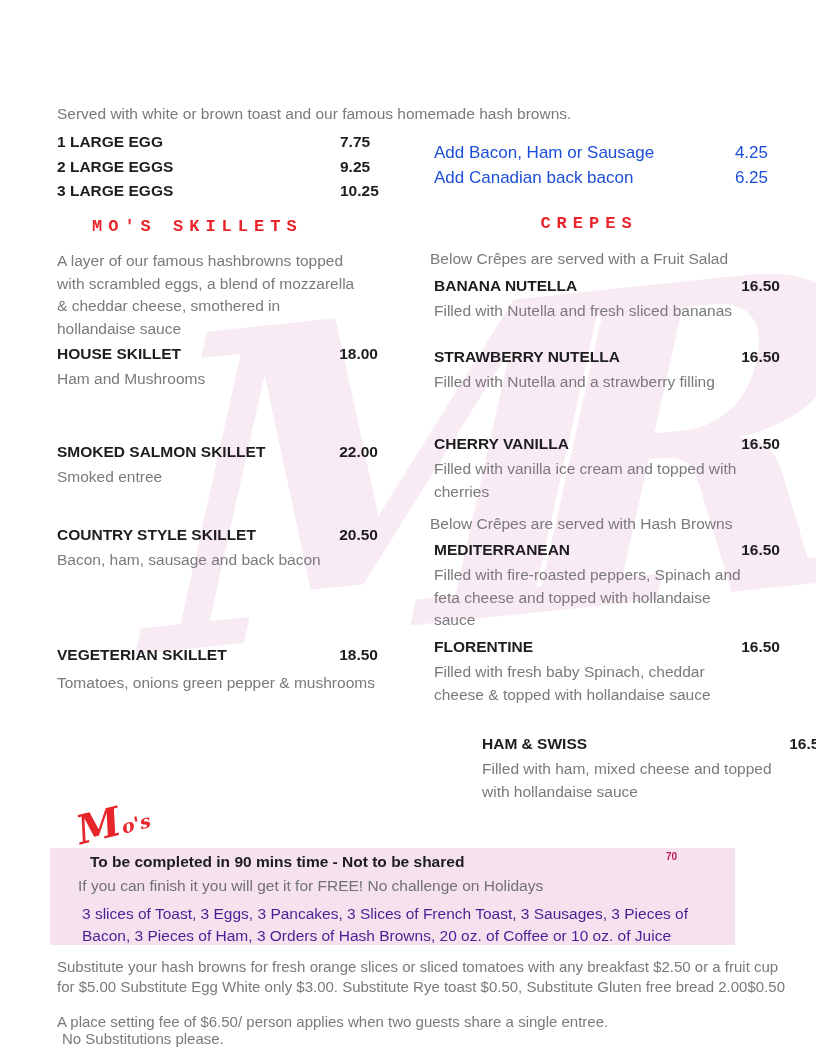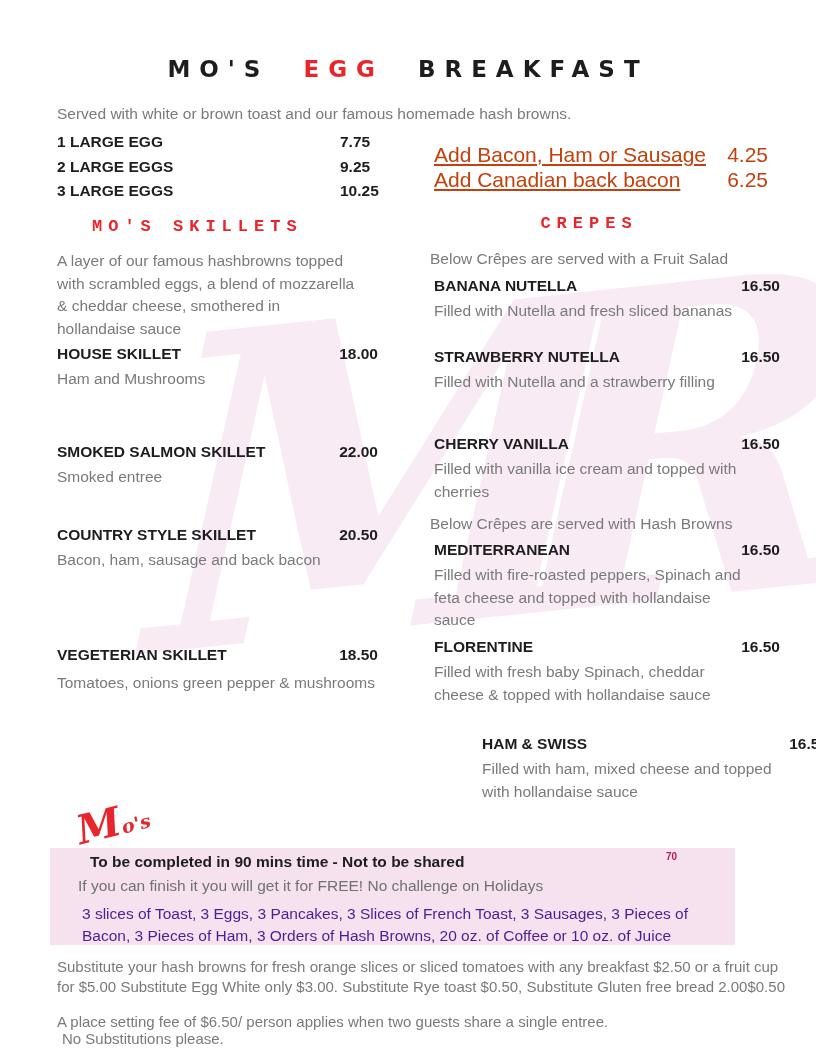--- a/index.html
+++ b/index.html
@@ -43,21 +43,21 @@
     position: absolute; top: 105px; left: 57px;
     font-size: 15.5px; color: #7a7a7d;
   }
 
   
   .egg-list { position: absolute; left: 57px; top: 133px; width: 321px; }
   .egg-row { position: relative; height: 24.5px; font-weight: 700; font-size: 15.5px; color: #1d1d1f; }
   .egg-row .price { position: absolute; left: 283px; top: 0; }
 
   .addon-list { position: absolute; left: 434px; top: 143px; width: 334px; }
-  .addon-row { position: relative; height: 25px; font-size: 21px; color: #c2410c; text-decoration: underline; }
+  .addon-row { position: relative; height: 25px; font-size: 17px; color: #1d4ed8; }
   .addon-row .price { position: absolute; right: 0; top: 0; }
 
   
   .sec-heading {
     font-family: Liberation Mono, monospace;
     color: #e8252b; font-size: 17px; font-weight: 600; letter-spacing: 6px;
   }
   .skillets-heading { position: absolute; left: 92px; top: 217px; }
   .crepes-heading { position: absolute; left: 434px; top: 214px; width: 310px; text-align: center; }
 
@@ -137,21 +137,20 @@
 </style>
 </head>
 <body>
 
 <div class="page">
 
   <div class="watermark">MR</div>
 
   <div class="layer">
 
-    <div class="title"><span>MO'S</span>&nbsp;&nbsp;<span class="hl">EGG</span>&nbsp;&nbsp;<span>BREAKFAST</span></div>
 
     <div class="subtitle">Served with white or brown toast and our famous homemade hash browns.</div>
 
     <div class="egg-list">
       <div class="egg-row">
         <span>1 LARGE EGG</span>
         <span class="price">7.75</span>
       </div>
       <div class="egg-row">
         <span>2 LARGE EGGS</span>

